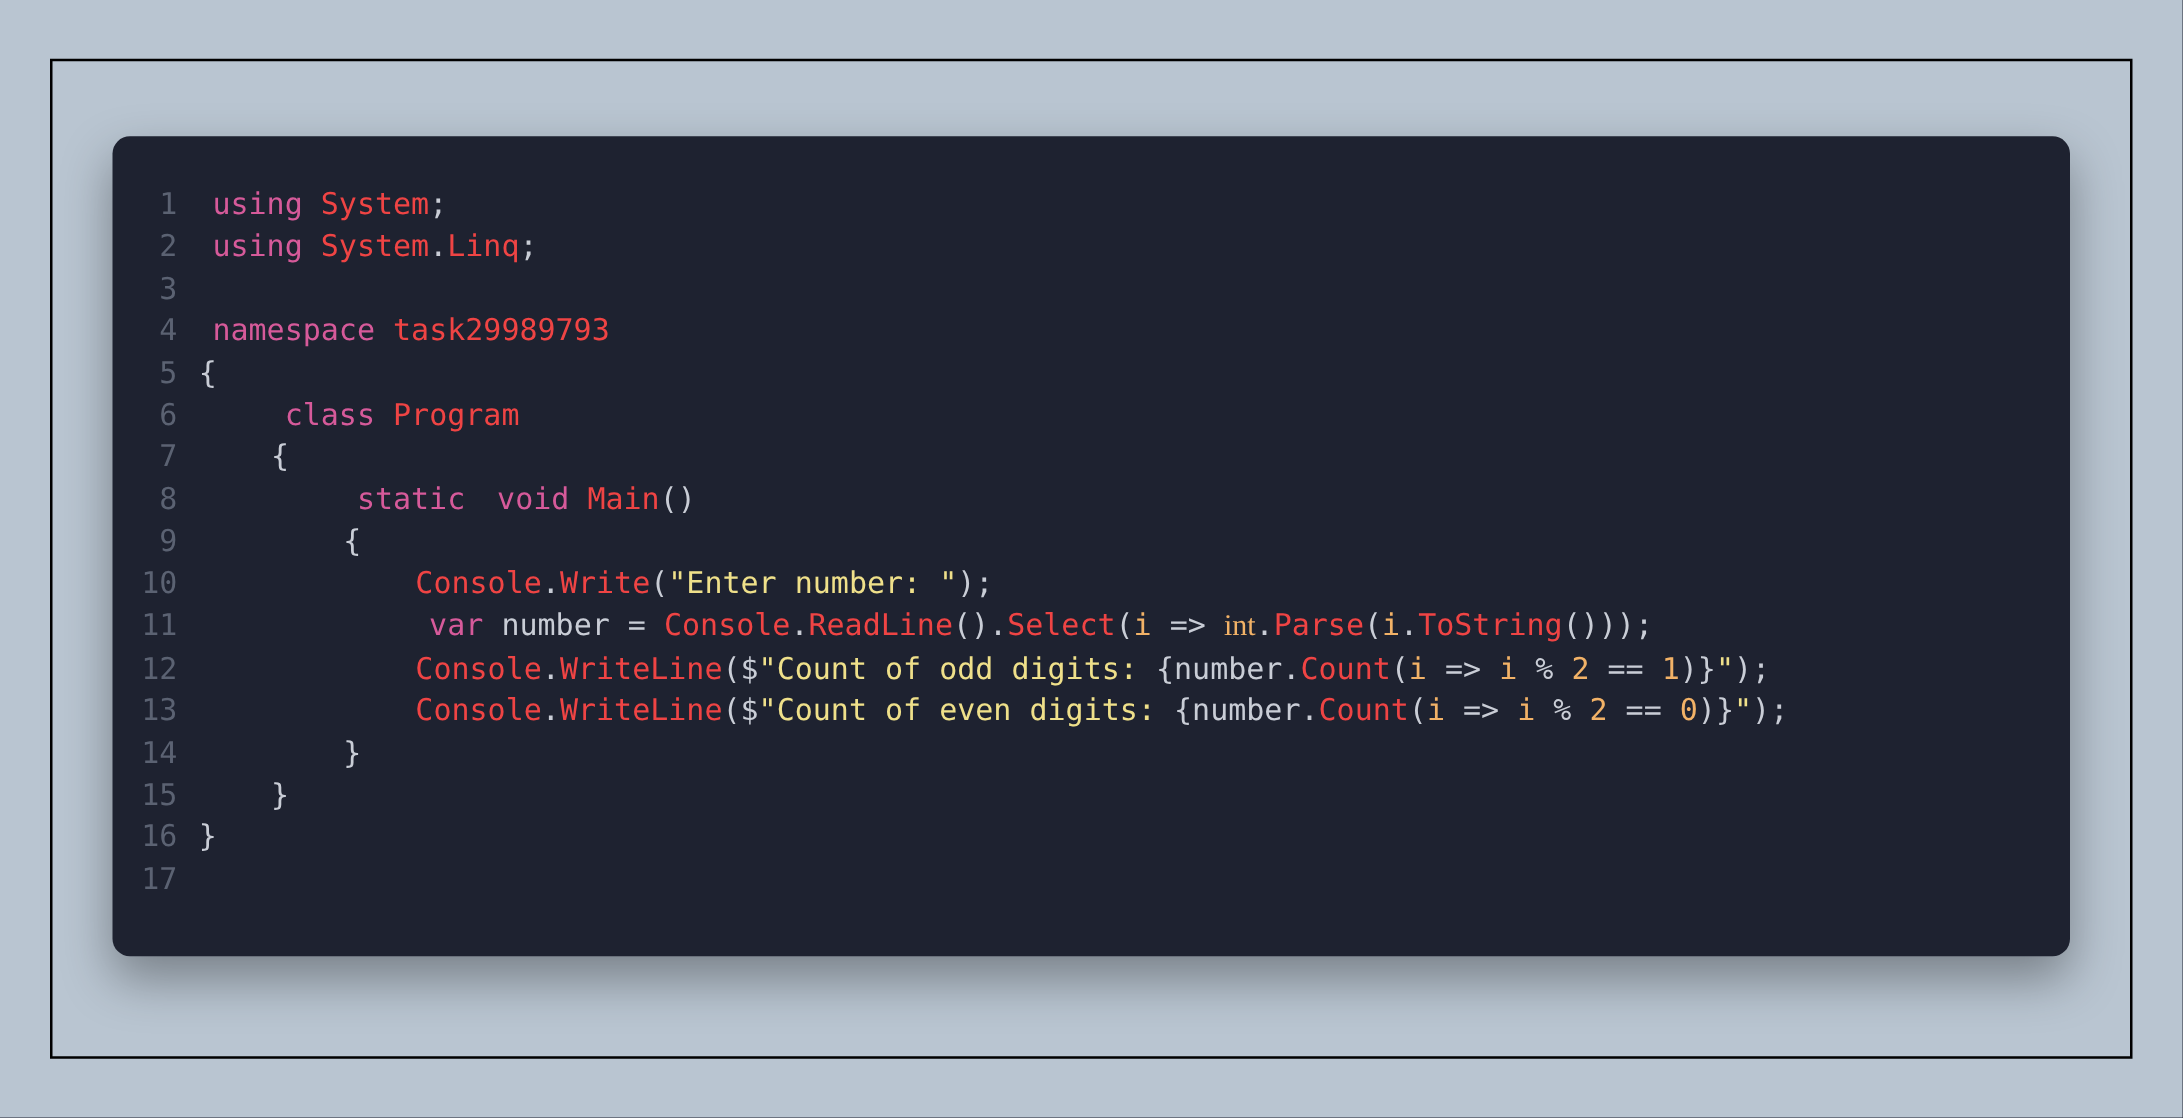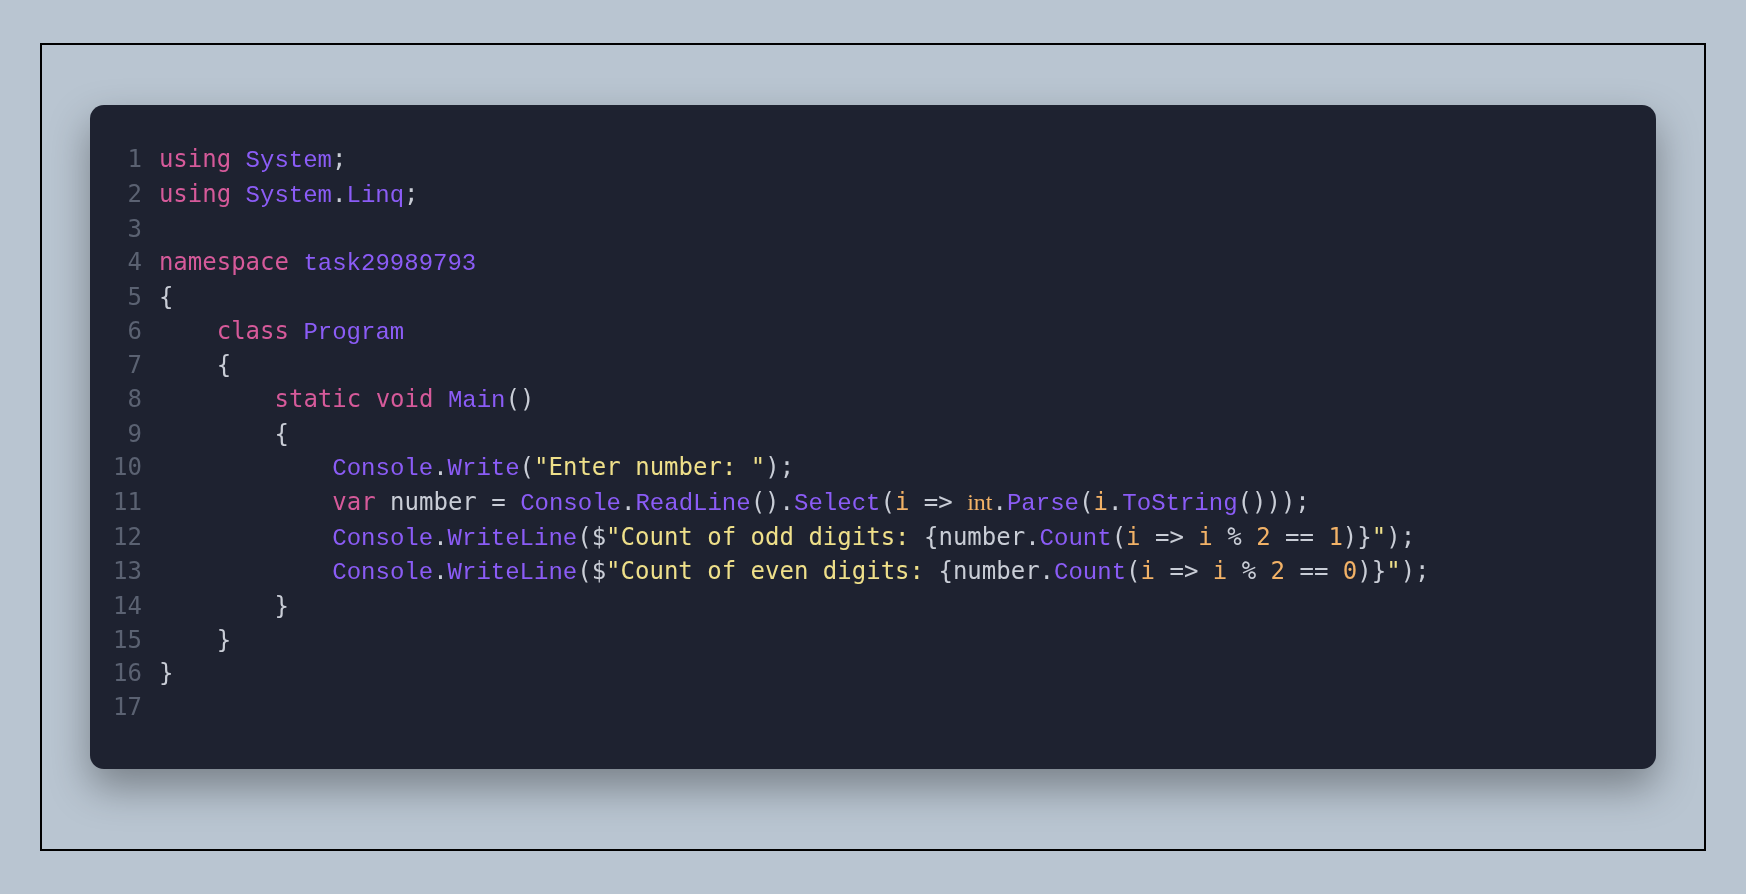--- a/index.html
+++ b/index.html
@@ -43,22 +43,22 @@
     color: #5b6272;
     text-align: right;
     padding-right: 16px;
     user-select: none;
     vertical-align: top;
     min-width: 2ch;
   }
   .code {
     vertical-align: top;
   }
-  .tok-kw    { color: #d65a9a; }   
-  .tok-type  { color: #8b5cf6; font-family: Liberation Mono, monospace; }   
+  .tok-kw    { color: #d65a9a; margin-left: 11px; }   
+  .tok-type  { color: #ef4444; }   
   .tok-punc  { color: #c9cdd6; }   
   .tok-str   { color: #efe08a; }   
   .tok-param { color: #f2b267; }   
   .tok-ityp  { color: #f2b267; font-family: Liberation Serif, serif; }   
   .tok-num   { color: #f2b267; }   
   .tok-op    { color: #c9cdd6; }   
   .tok-strpre{ color: #c9cdd6; }   
 </style>
 </head>
 <body>

